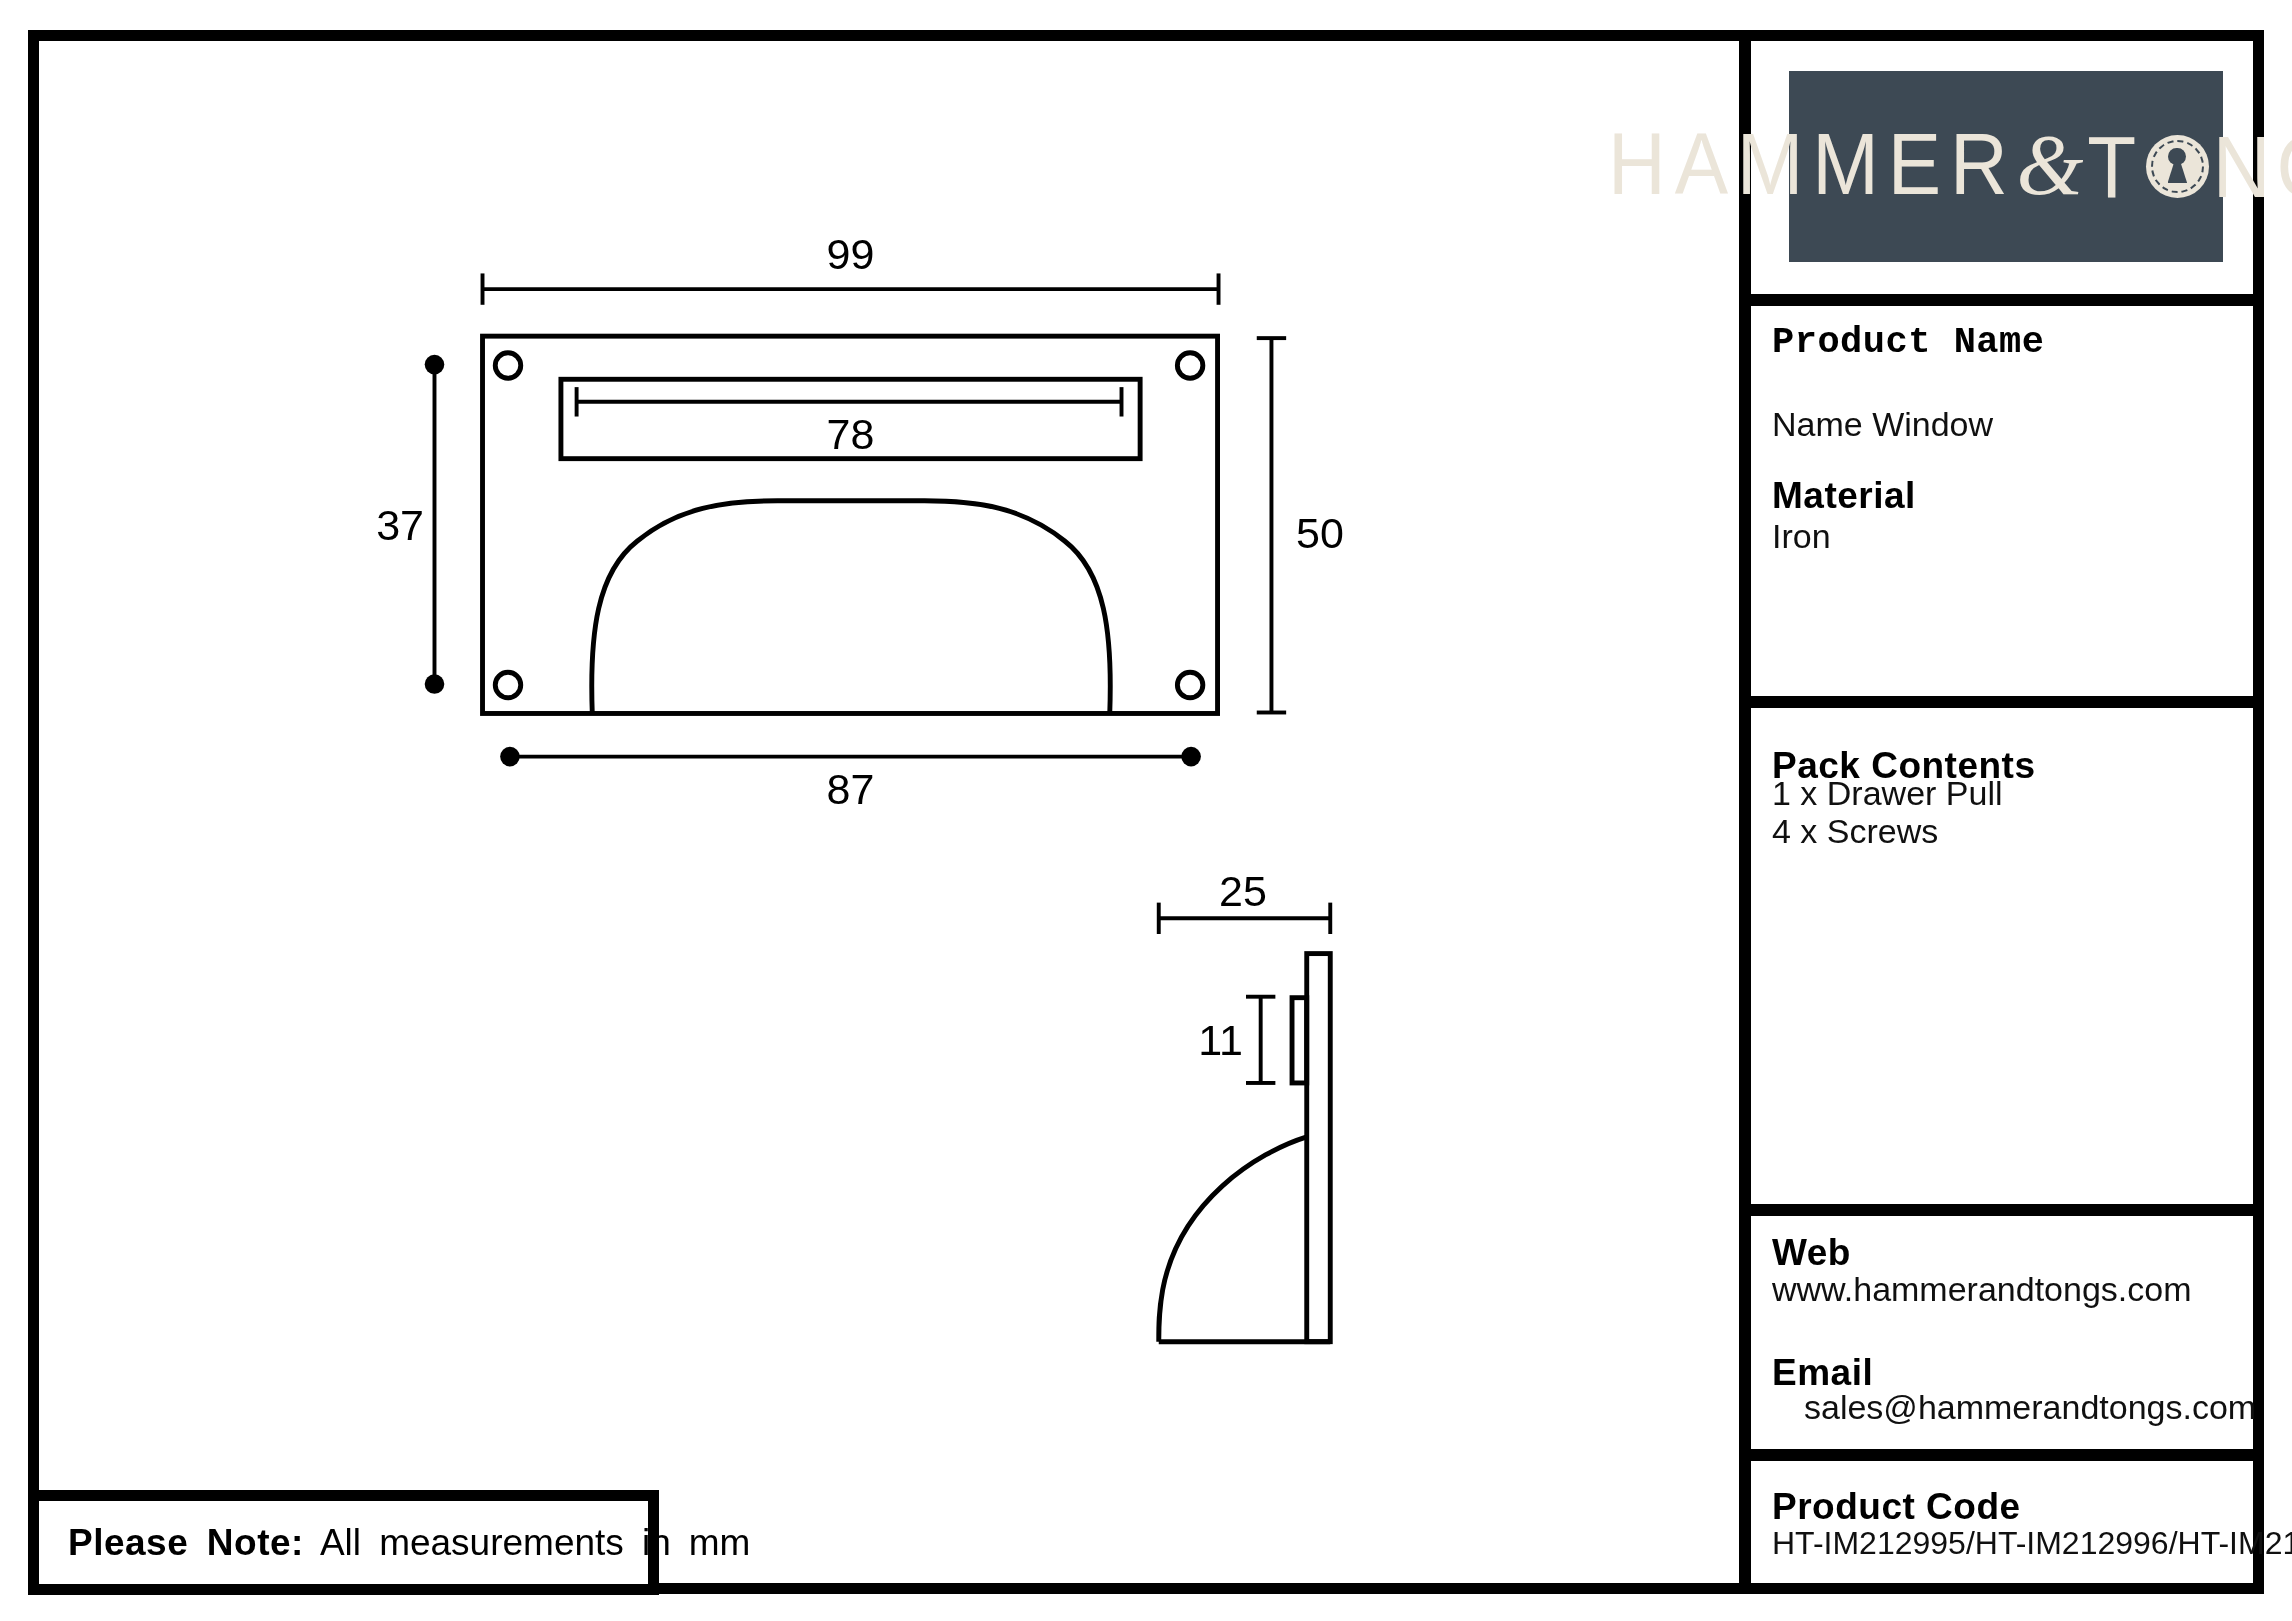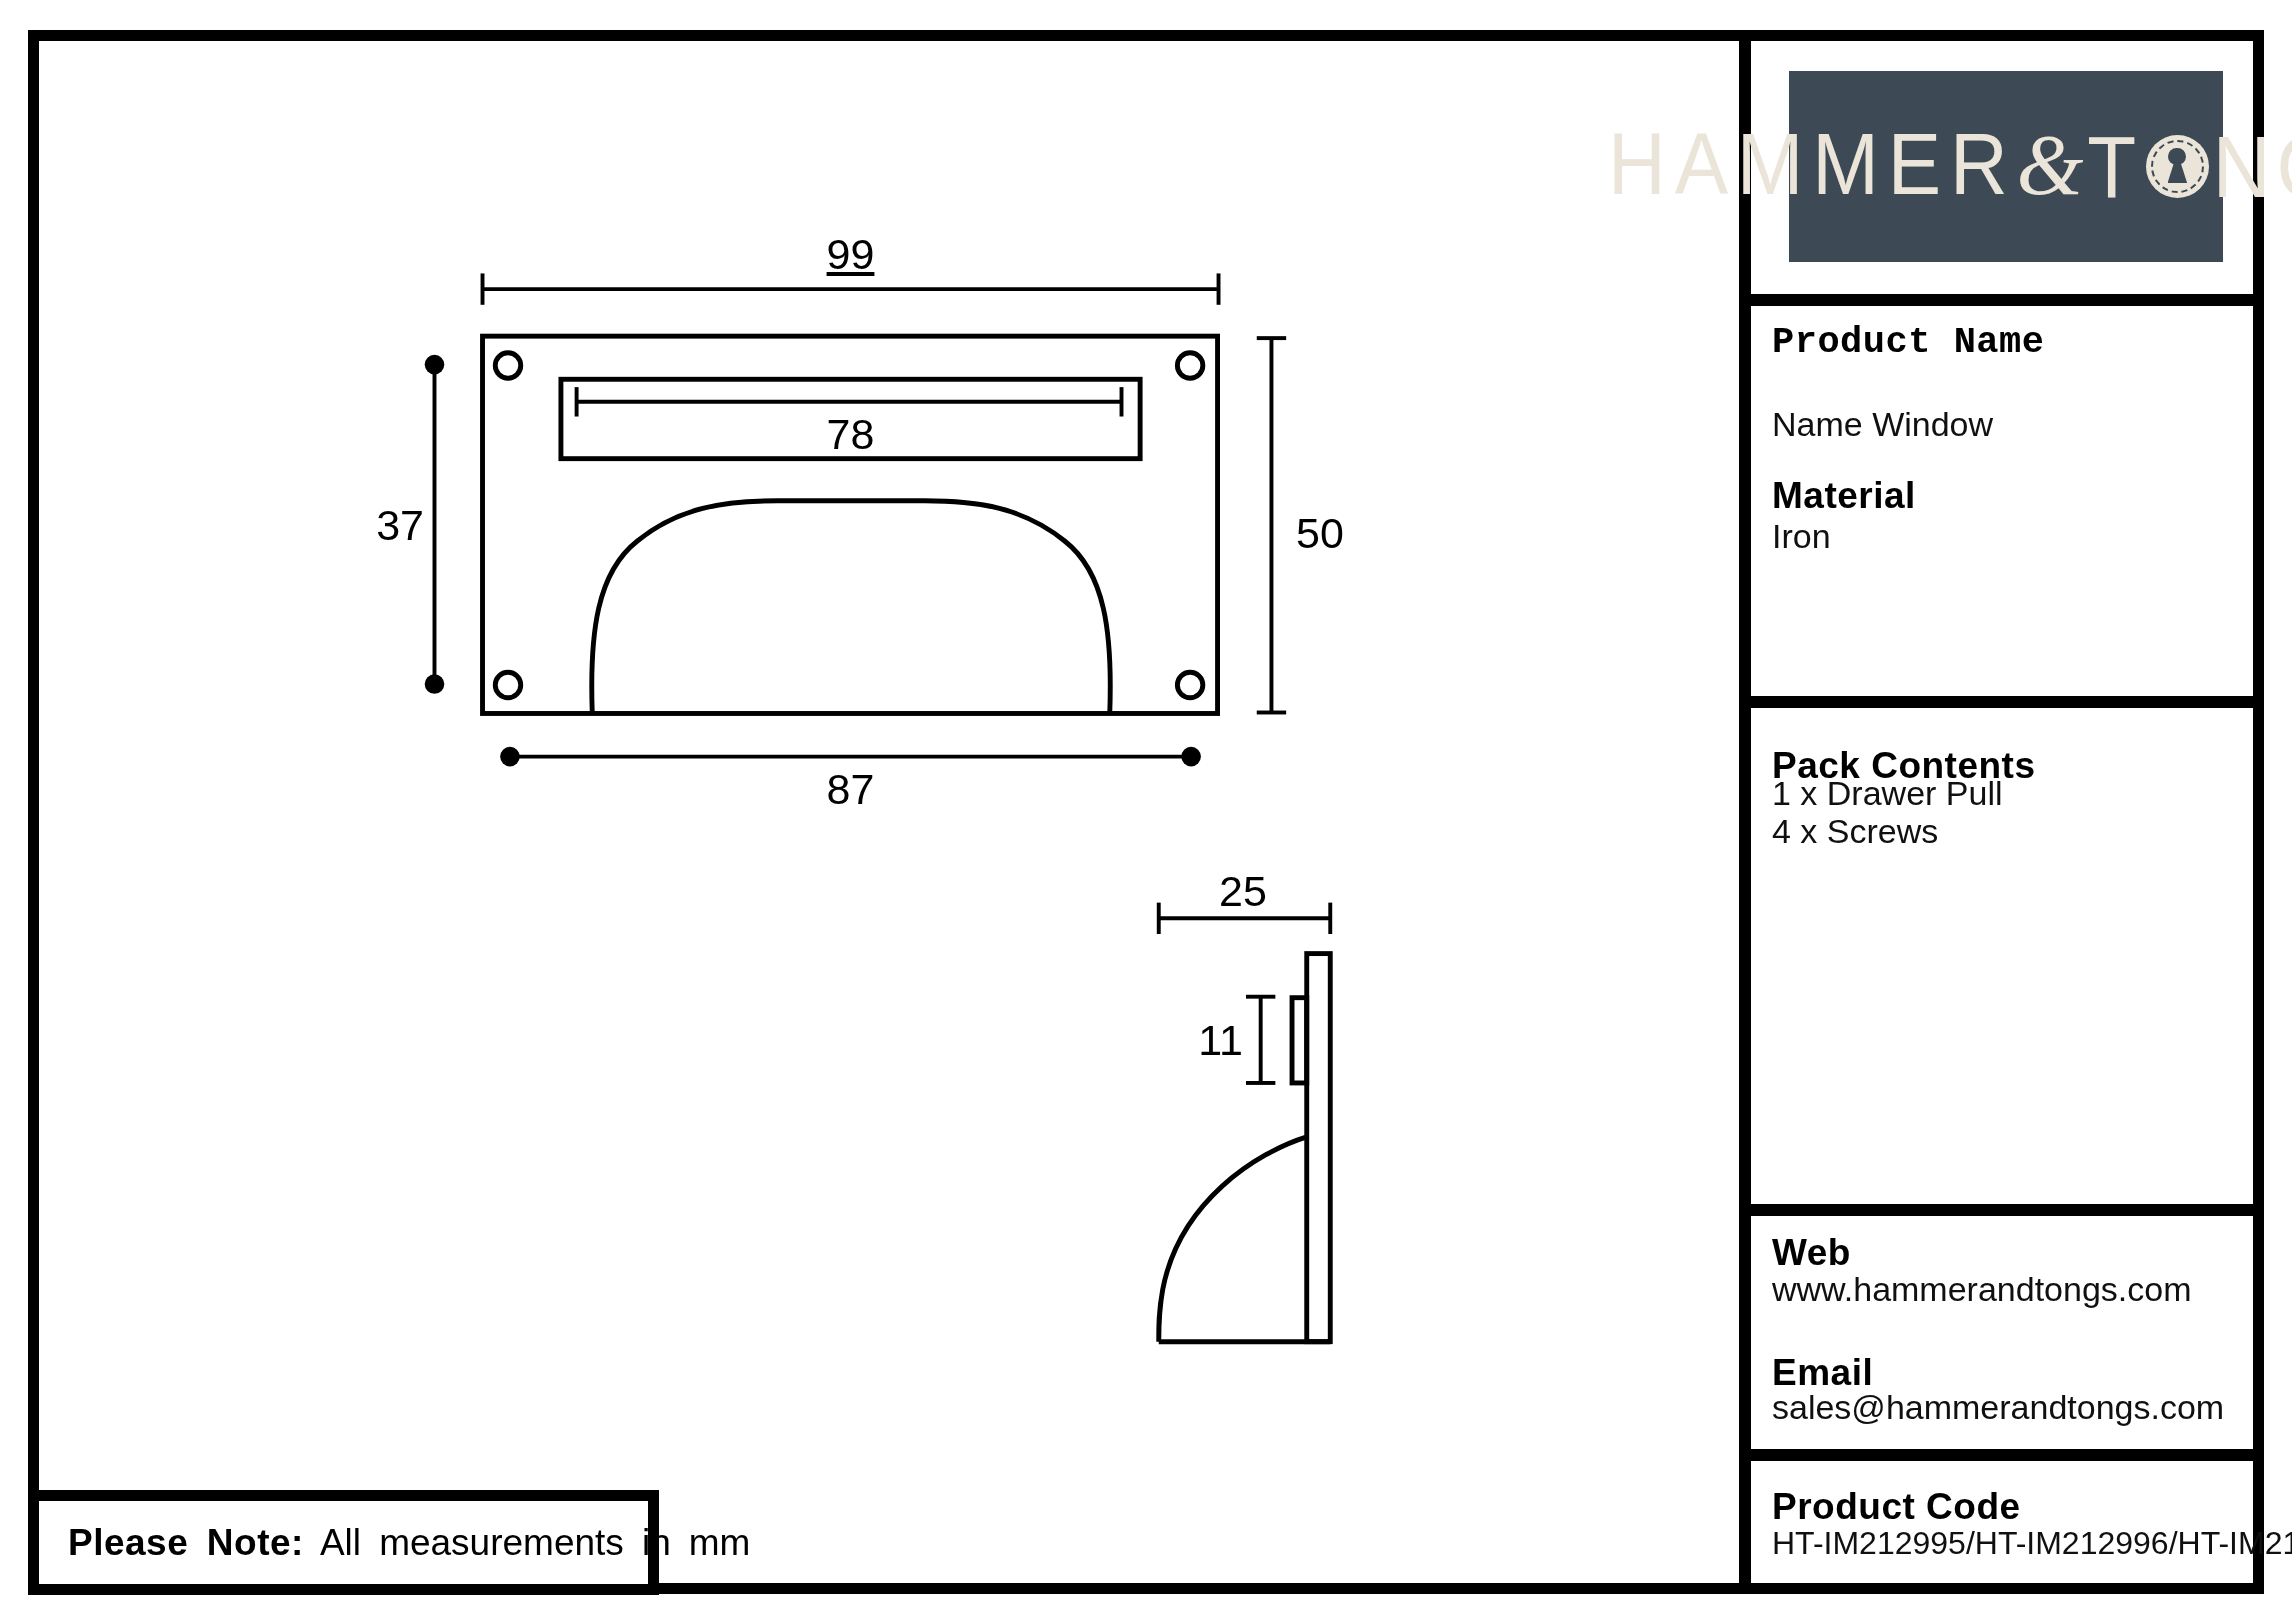--- a/index.html
+++ b/index.html
@@ -101,21 +101,21 @@
     <g fill="none" stroke="#000" stroke-width="4">
       <line x1="1182" y1="937" x2="1357" y2="937"></line>
       <line x1="1182" y1="921" x2="1182" y2="953"></line>
       <line x1="1357" y1="921" x2="1357" y2="953"></line>
       <line x1="1286" y1="1017" x2="1286" y2="1105"></line>
       <line x1="1271" y1="1017" x2="1301" y2="1017"></line>
       <line x1="1271" y1="1105" x2="1301" y2="1105"></line>
     </g>
   </svg>
 
-  <div class="dim c" style="left:814px;top:233px;width:73px;text-decoration:underline;">99</div>
+  <div class="dim c" style="left:814px;top:233px;width:73px;">99</div>
   <div class="dim c" style="left:814px;top:413px;width:73px;">78</div>
   <div class="dim r" style="left:363px;top:504px;width:61px;">37</div>
   <div class="dim" style="left:1296px;top:512px;">50</div>
   <div class="dim c" style="left:814px;top:768px;width:73px;">87</div>
   <div class="dim c" style="left:1206px;top:870px;width:74px;">25</div>
   <div class="dim r" style="left:1188px;top:1019px;width:55px;">11</div>
 
   <div class="logo-box">
     <div class="logo-l1">HAMMER</div>
     <div class="logo-l2">
@@ -135,21 +135,21 @@
   <div class="sb-h" style="top:477px;">Material</div>
   <div class="sb-t" style="top:519px;">Iron</div>
 
   <div class="sb-h" style="top:747px;">Pack Contents</div>
   <div class="sb-t" style="top:776px;">1 x Drawer Pull</div>
   <div class="sb-t" style="top:814px;">4 x Screws</div>
 
   <div class="sb-h" style="top:1234px;">Web</div>
   <div class="sb-t" style="top:1272px;">www.hammerandtongs.com</div>
   <div class="sb-h" style="top:1354px;">Email</div>
-  <div class="sb-t" style="top:1390px;">sales@hammerandtongs.com</div>
+  <div class="sb-t" style="top:1390px;margin-left:32px;">sales@hammerandtongs.com</div>
 
   <div class="sb-h" style="top:1488px;">Product Code</div>
   <div class="sb-t" style="top:1527px;font-size:32px;">HT-IM212995/HT-IM212996/HT-IM212997</div>
 
   <div class="note-box">
     <div class="txt"><b>Please Note:</b><span> All measurements in mm</span></div>
   </div>
 
 </div>
 

